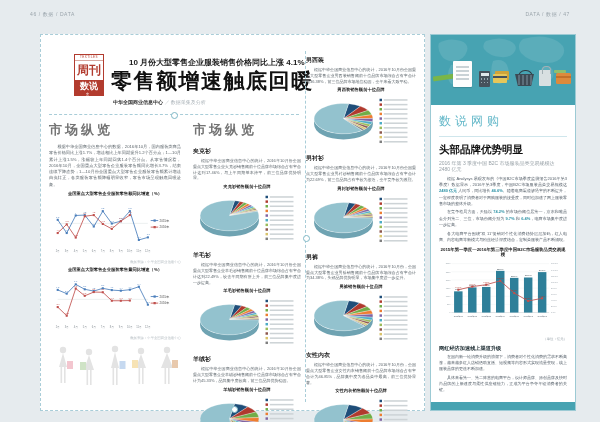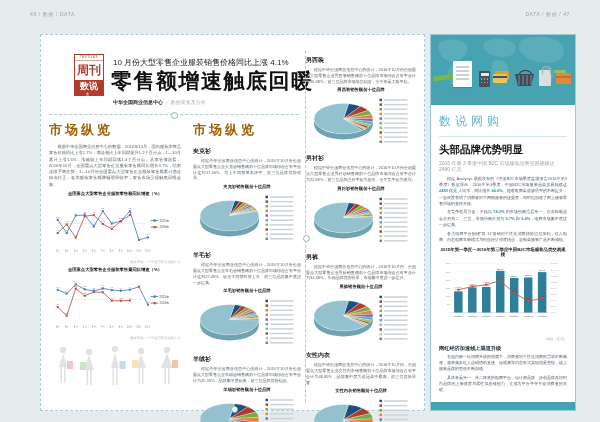--- a/index.html
+++ b/index.html
@@ -13,33 +13,33 @@
   .node{position:absolute;width:5px;height:5px;border:1px solid #7fb8c6;border-radius:50%;background:#fff;z-index:5;}
 
   
   .stamp{position:absolute;left:33px;top:19px;width:30px;height:42px;border:1.5px solid #b23b2e;
          box-sizing:border-box;display:flex;flex-direction:column;background:#fff;}
   .stamp .st-top{font-size:3px;color:#b23b2e;text-align:center;letter-spacing:.5px;line-height:5px;border-bottom:.5px solid #d8a8a0;}
   .stamp .st-mid{flex:1;color:#b23b2e;font-weight:bold;font-size:12px;display:flex;align-items:center;justify-content:center;font-family:"Liberation Serif",serif;}
   .stamp .st-bot{height:15px;background:#b23b2e;color:#fff;display:flex;align-items:center;flex-direction:column;}
   .stamp .st-says{flex:1;text-align:center;font-weight:bold;font-size:9px;font-family:"Liberation Serif",serif;}
   .stamp .st-side{width:5px;font-size:3px;line-height:3.4px;padding-right:1px;}
-  .overline{position:absolute;left:72px;top:22px;font-size:8px;font-weight:normal;color:#1b1b1b;}
+  .overline{position:absolute;left:88px;top:22px;font-size:8px;font-weight:bold;color:#1b1b1b;}
   .main-title{position:absolute;left:70px;top:32px;font-size:21px;font-weight:bold;color:#111;
               letter-spacing:1.5px;font-family:"Liberation Serif","DejaVu Serif",serif;}
   .byline{position:absolute;left:72px;top:64px;font-size:5px;}
   .byline b{color:#333;} .byline span{color:#aab2b8;}
   .hsep{position:absolute;left:8px;top:79px;width:250px;border-top:1px dashed #a9cdd8;}
   .vdiv{position:absolute;left:264px;top:16px;bottom:8px;border-left:1px dashed #a9cdd8;}
 
   
   .cols12{position:absolute;left:8px;top:86px;width:252px;bottom:6px;display:grid;
           grid-template-columns:132px 108px;column-gap:12px;}
   .col3{position:absolute;right:8px;top:18px;width:110px;bottom:6px;}
-  .col-heading{color:#a16207;font-size:13px;font-weight:bold;letter-spacing:3px;margin:0 0 5px 0;}
+  .col-heading{color:#737373;font-size:13px;font-weight:bold;letter-spacing:3px;margin:0 0 5px 0;}
   .tiny{font-size:4.2px;line-height:1.5;color:#5d666c;text-align:justify;text-indent:2em;margin:0 0 3px 0;}
   .tiny3{font-size:4px;line-height:1.45;color:#5d666c;text-align:justify;text-indent:2em;margin:0 0 2px 0;}
   .ctitle{font-size:4.3px;font-weight:bold;color:#222;text-align:center;margin:3px 0 2px 0;}
   .src{font-size:3.4px;color:#b3bbc0;text-align:right;margin:0 0 2px 0;}
   .sec{overflow:hidden;margin-bottom:2px;}
   .sec h3{font-size:6px;color:#1e1e1e;margin:3px 0 2px 0;}
   .linechart{width:132px;height:62px;display:block;}
   .pie{width:101px;height:55px;display:block;margin:0 auto;}
   .shoppers{width:132px;height:46px;display:block;margin-top:3px;}
 

